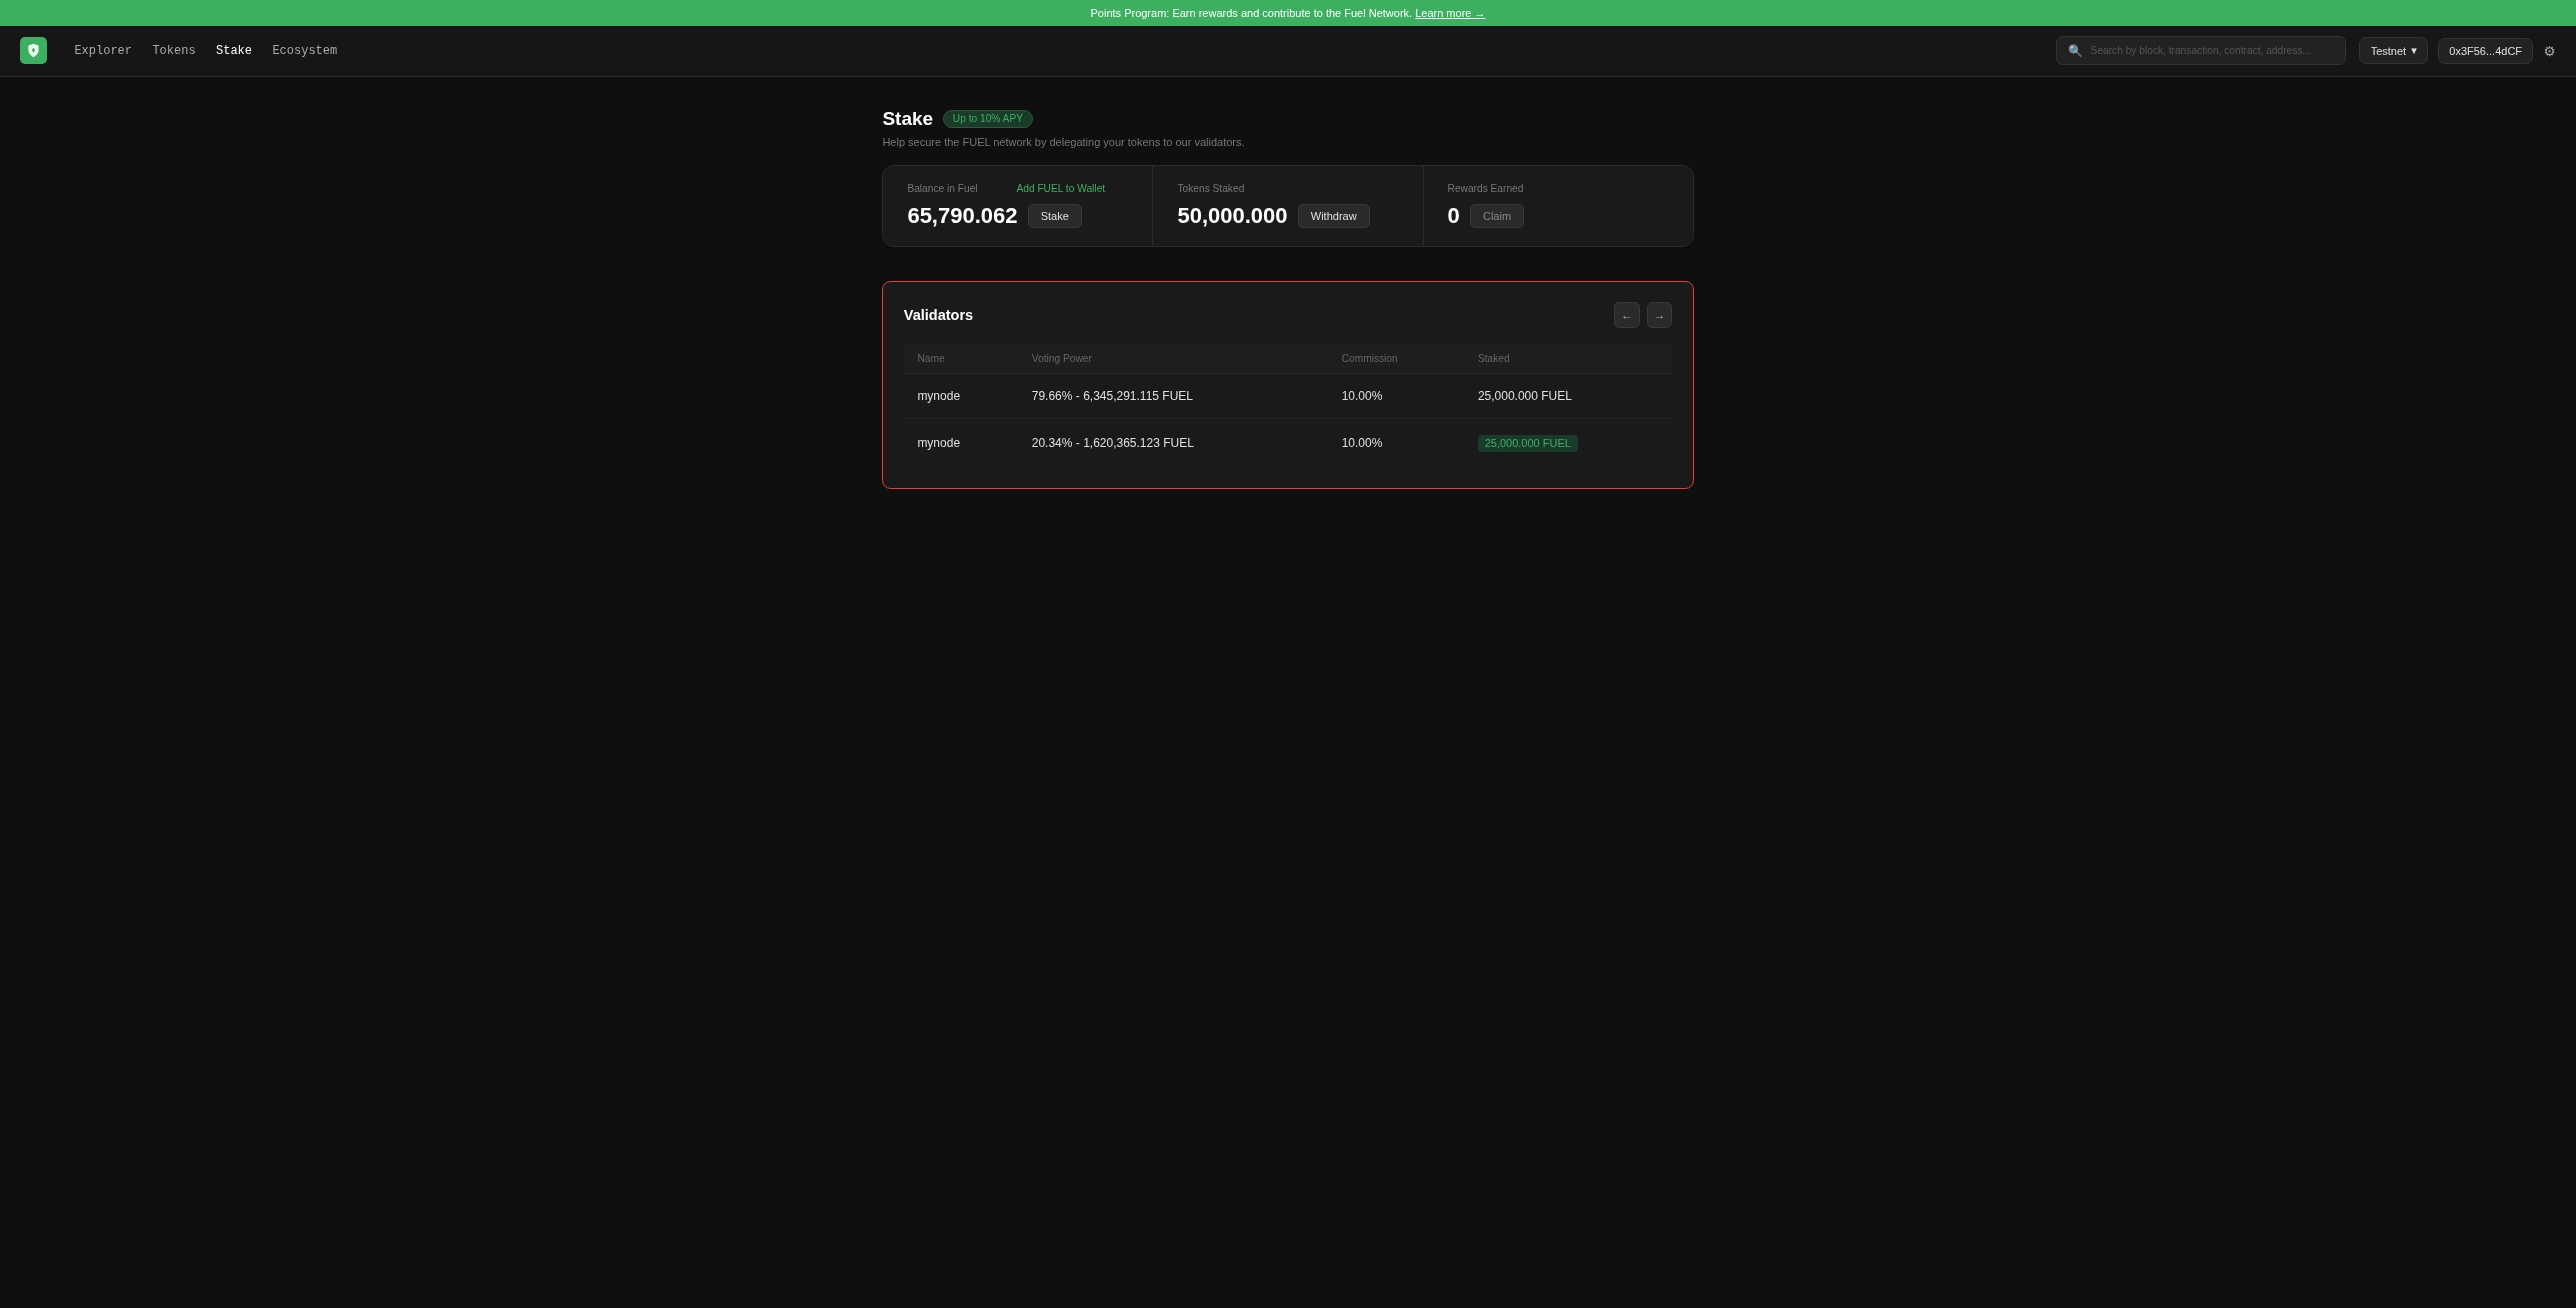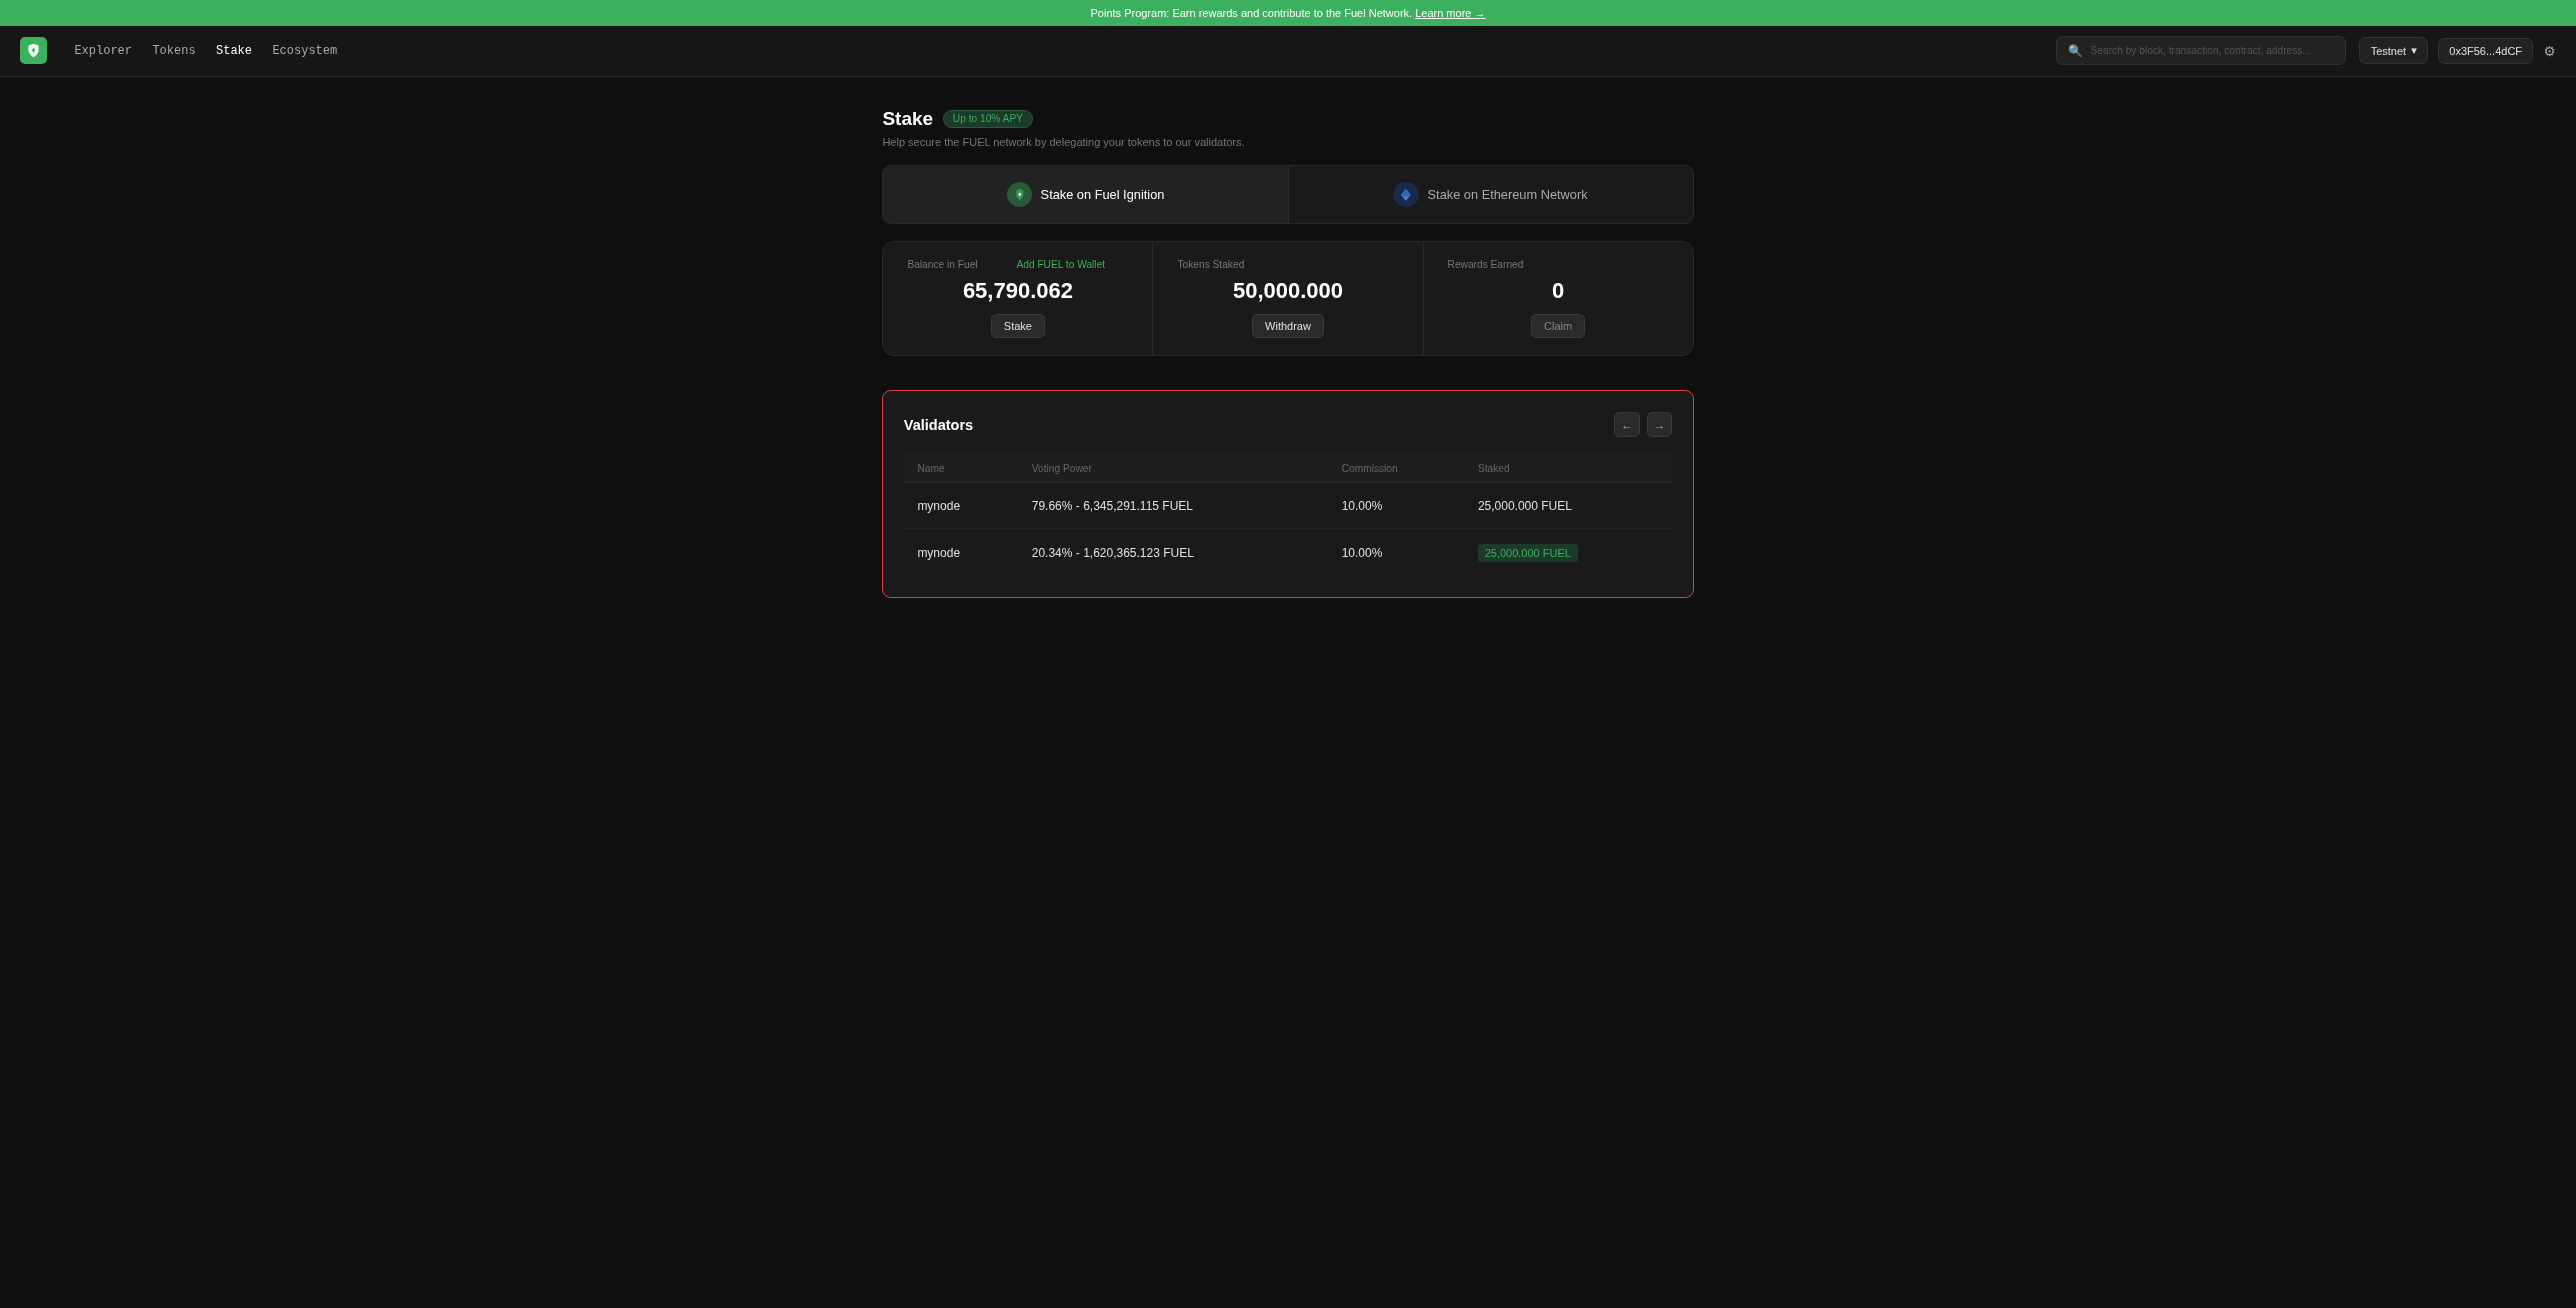--- a/index.html
+++ b/index.html
@@ -226,21 +226,20 @@
       text-decoration: none;
       font-size: 10.2px;
     }
     .stat-value {
       font-size: 22px;
       font-weight: 600;
       color: #fff;
       display: flex;
       align-items: center;
       gap: 10.2px;
-      flex-direction: column;
     }
     .action-btn {
       background: #2a2a2a;
       border: 0.9px solid #3a3a3a;
       border-radius: 5.1px;
       padding: 5.1px 12px;
       color: #e0e0e0;
       font-size: 11px;
       cursor: pointer;
     }
@@ -358,40 +357,20 @@
 </nav>
 
 <div class="main-content">
 
   <div class="stake-header">
     <h1 class="stake-title">Stake</h1>
     <span class="apy-badge">Up to 10% APY</span>
   </div>
   <p class="stake-subtitle">Help secure the FUEL network by delegating your tokens to our validators.</p>
 
-  <div class="stake-tabs">
-    <div class="stake-tab active">
-      <div class="tab-icon fuel">
-        <svg width="13.6" height="13.6" viewBox="0 0 16 16" fill="none">
-          <path d="M4 3L8 1L12 3V8C12 11.5 8 14.5 8 14.5C8 14.5 4 11.5 4 8V3Z" fill="#3db060" opacity="0.7"></path>
-          <path d="M6 7L8 5.5L10 7L8 10L6 7Z" fill="#ffffff"></path>
-        </svg>
-      </div>
-      <span>Stake on Fuel Ignition</span>
-    </div>
-    <div class="stake-tab">
-      <div class="tab-icon eth">
-        <svg width="13.6" height="13.6" viewBox="0 0 16 16" fill="none">
-          <polygon points="8,1 14,8 8,10.5 2,8" fill="#5090f0" opacity="0.6"></polygon>
-          <polygon points="8,10.5 14,8 8,15 2,8" fill="#5090f0" opacity="0.9"></polygon>
-        </svg>
-      </div>
-      <span>Stake on Ethereum Network</span>
-    </div>
-  </div>
 
   <div class="stats-row">
 
     <div class="stat-cell">
       <div class="stat-label">
         <span>Balance in Fuel</span>
         <a style="color:#3db060; font-size:10.2px; cursor:pointer;margin-left:32px;">Add FUEL to Wallet</a>
       </div>
       <div class="stat-value">
         <span>65,790.062</span>

